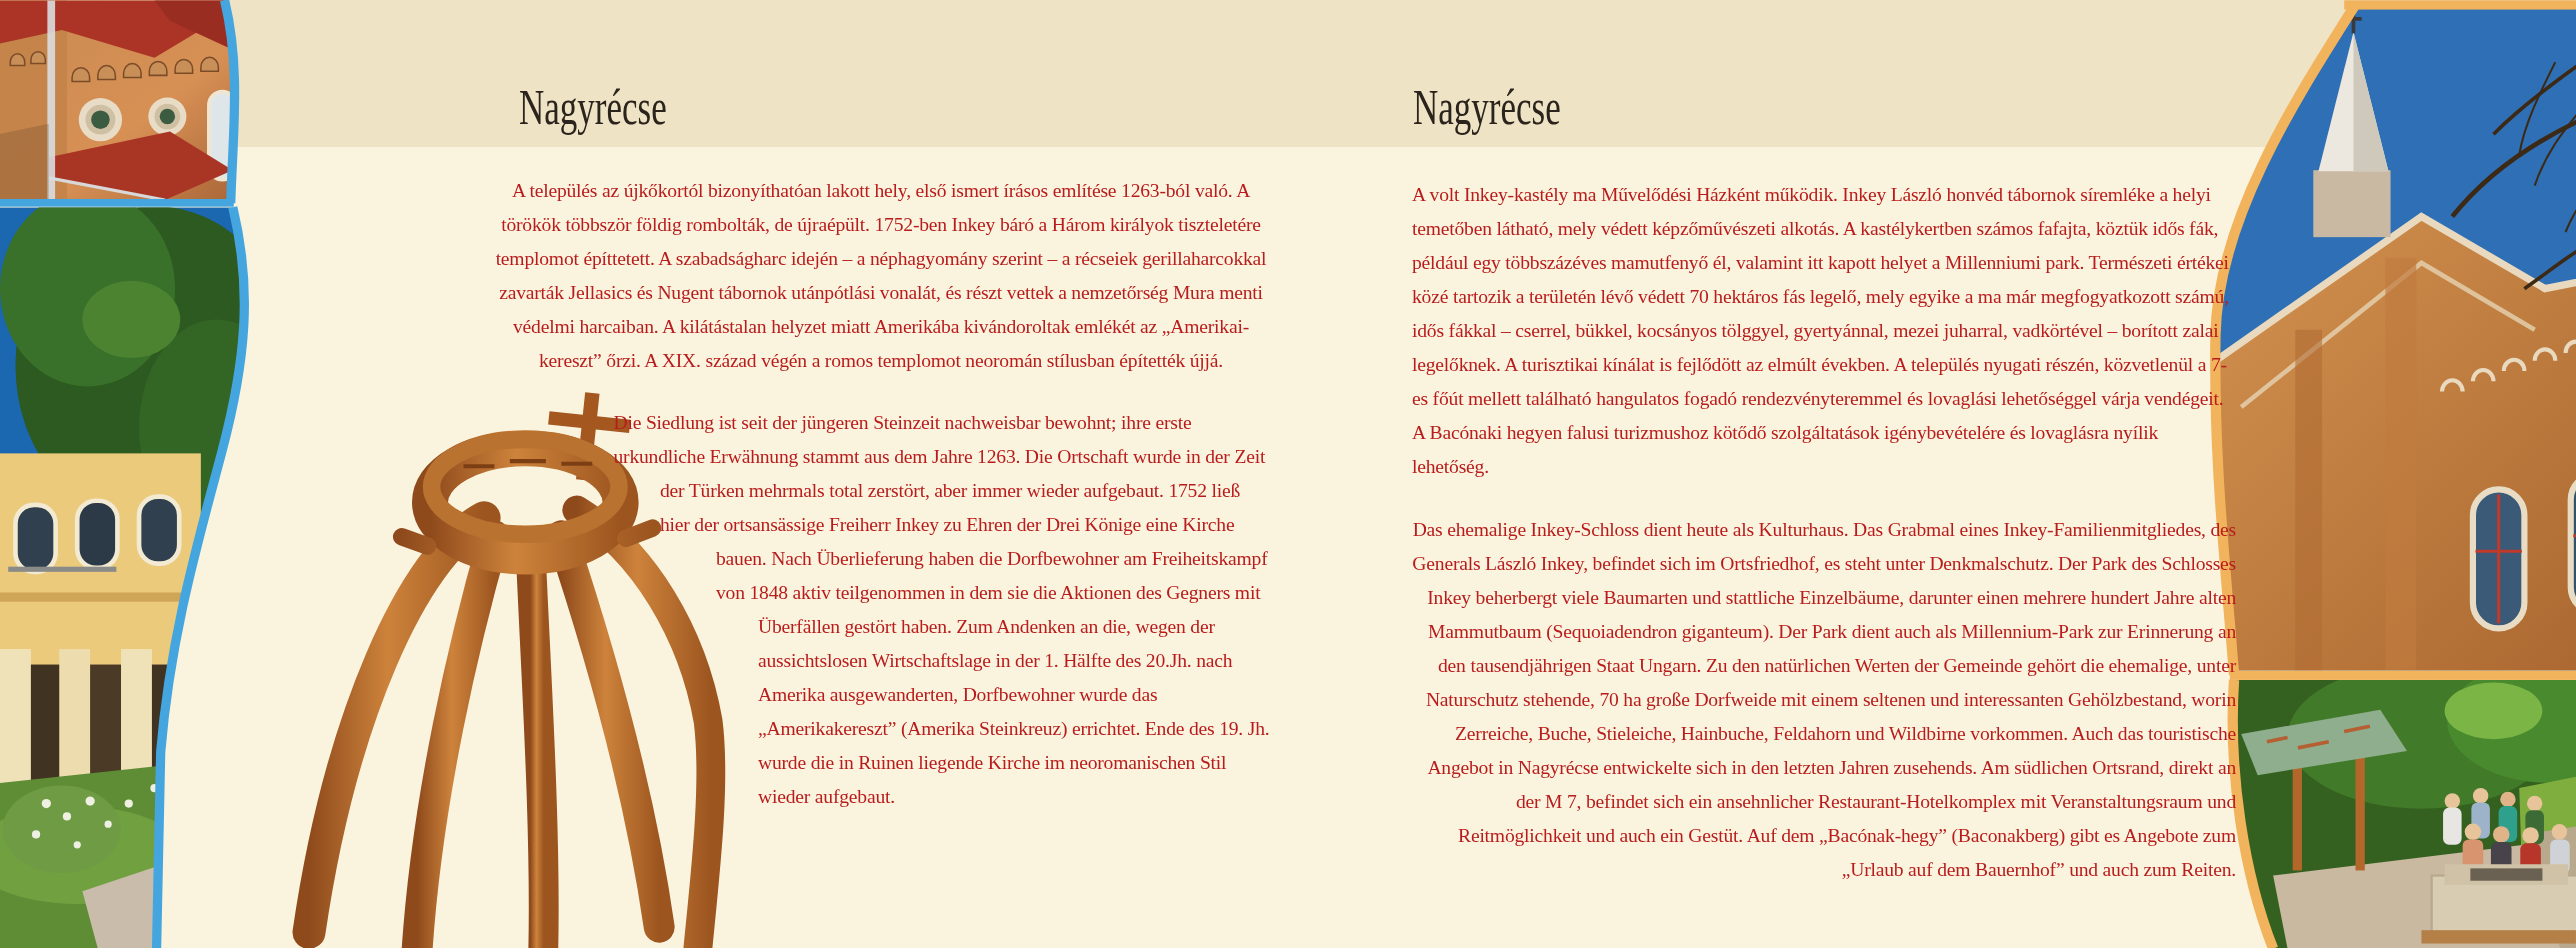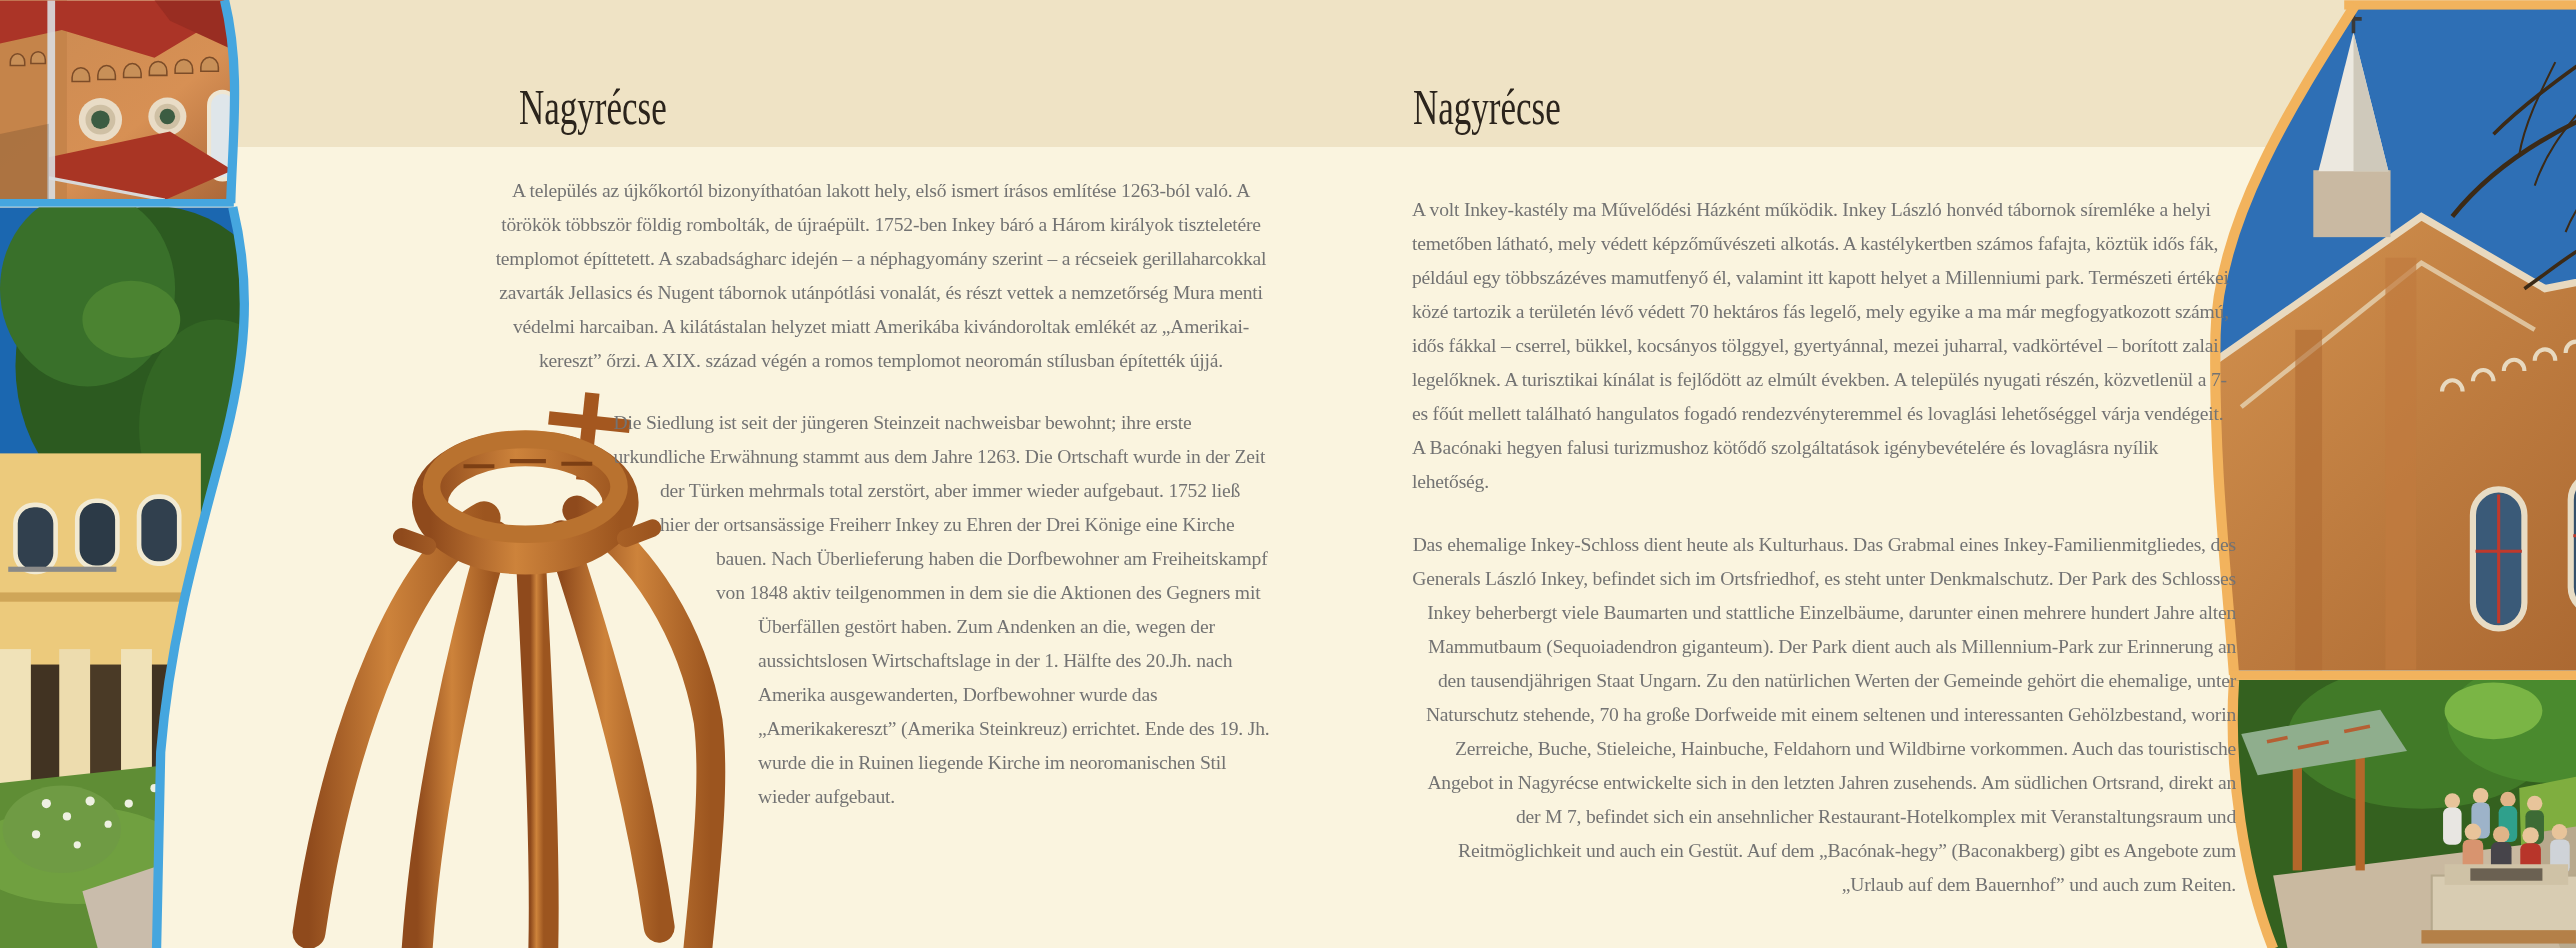--- a/index.html
+++ b/index.html
@@ -13,23 +13,23 @@
   .artlayer{position:absolute;top:0;}
   #left-art{left:0;}
   #right-art{left:2164px;}
   .page-title{
     position:absolute;top:76px;height:62px;line-height:62px;
     font-size:50px;font-weight:400;letter-spacing:0px;white-space:nowrap;
     transform:scaleX(0.70);transform-origin:0 50%;color:#2b241c;
   }
   #title-left{left:519px;}
   #title-right{left:1413px;}
-  .textcol{position:absolute;font-size:19.6px;line-height:34px;letter-spacing:-0.2px;color:#737373;}
+  .textcol{position:absolute;font-size:19.6px;line-height:34px;letter-spacing:-0.2px;color:#b91c1c;}
   #left-col{left:492px;top:174px;width:778px;}
-  #right-col{left:1412px;top:193px;width:824px;}
+  #right-col{left:1412px;top:178px;width:824px;}
   #left-col p,#right-col p{margin:0;}
   #para-hu-left{text-align:center;}
   #para-de-left{margin-left:106px !important;width:672px;margin-top:28px !important;overflow:hidden;}
   #para-hu-right{text-align:left;}
   #para-de-right{text-align:right;margin-top:29px !important;}
   .cut{float:left;clear:left;}
   .c1{width:15.5px;height:68px;}
   .c2{width:62px;height:68px;}
   .c3{width:118px;height:68px;}
   .c4{width:160px;height:237px;}

